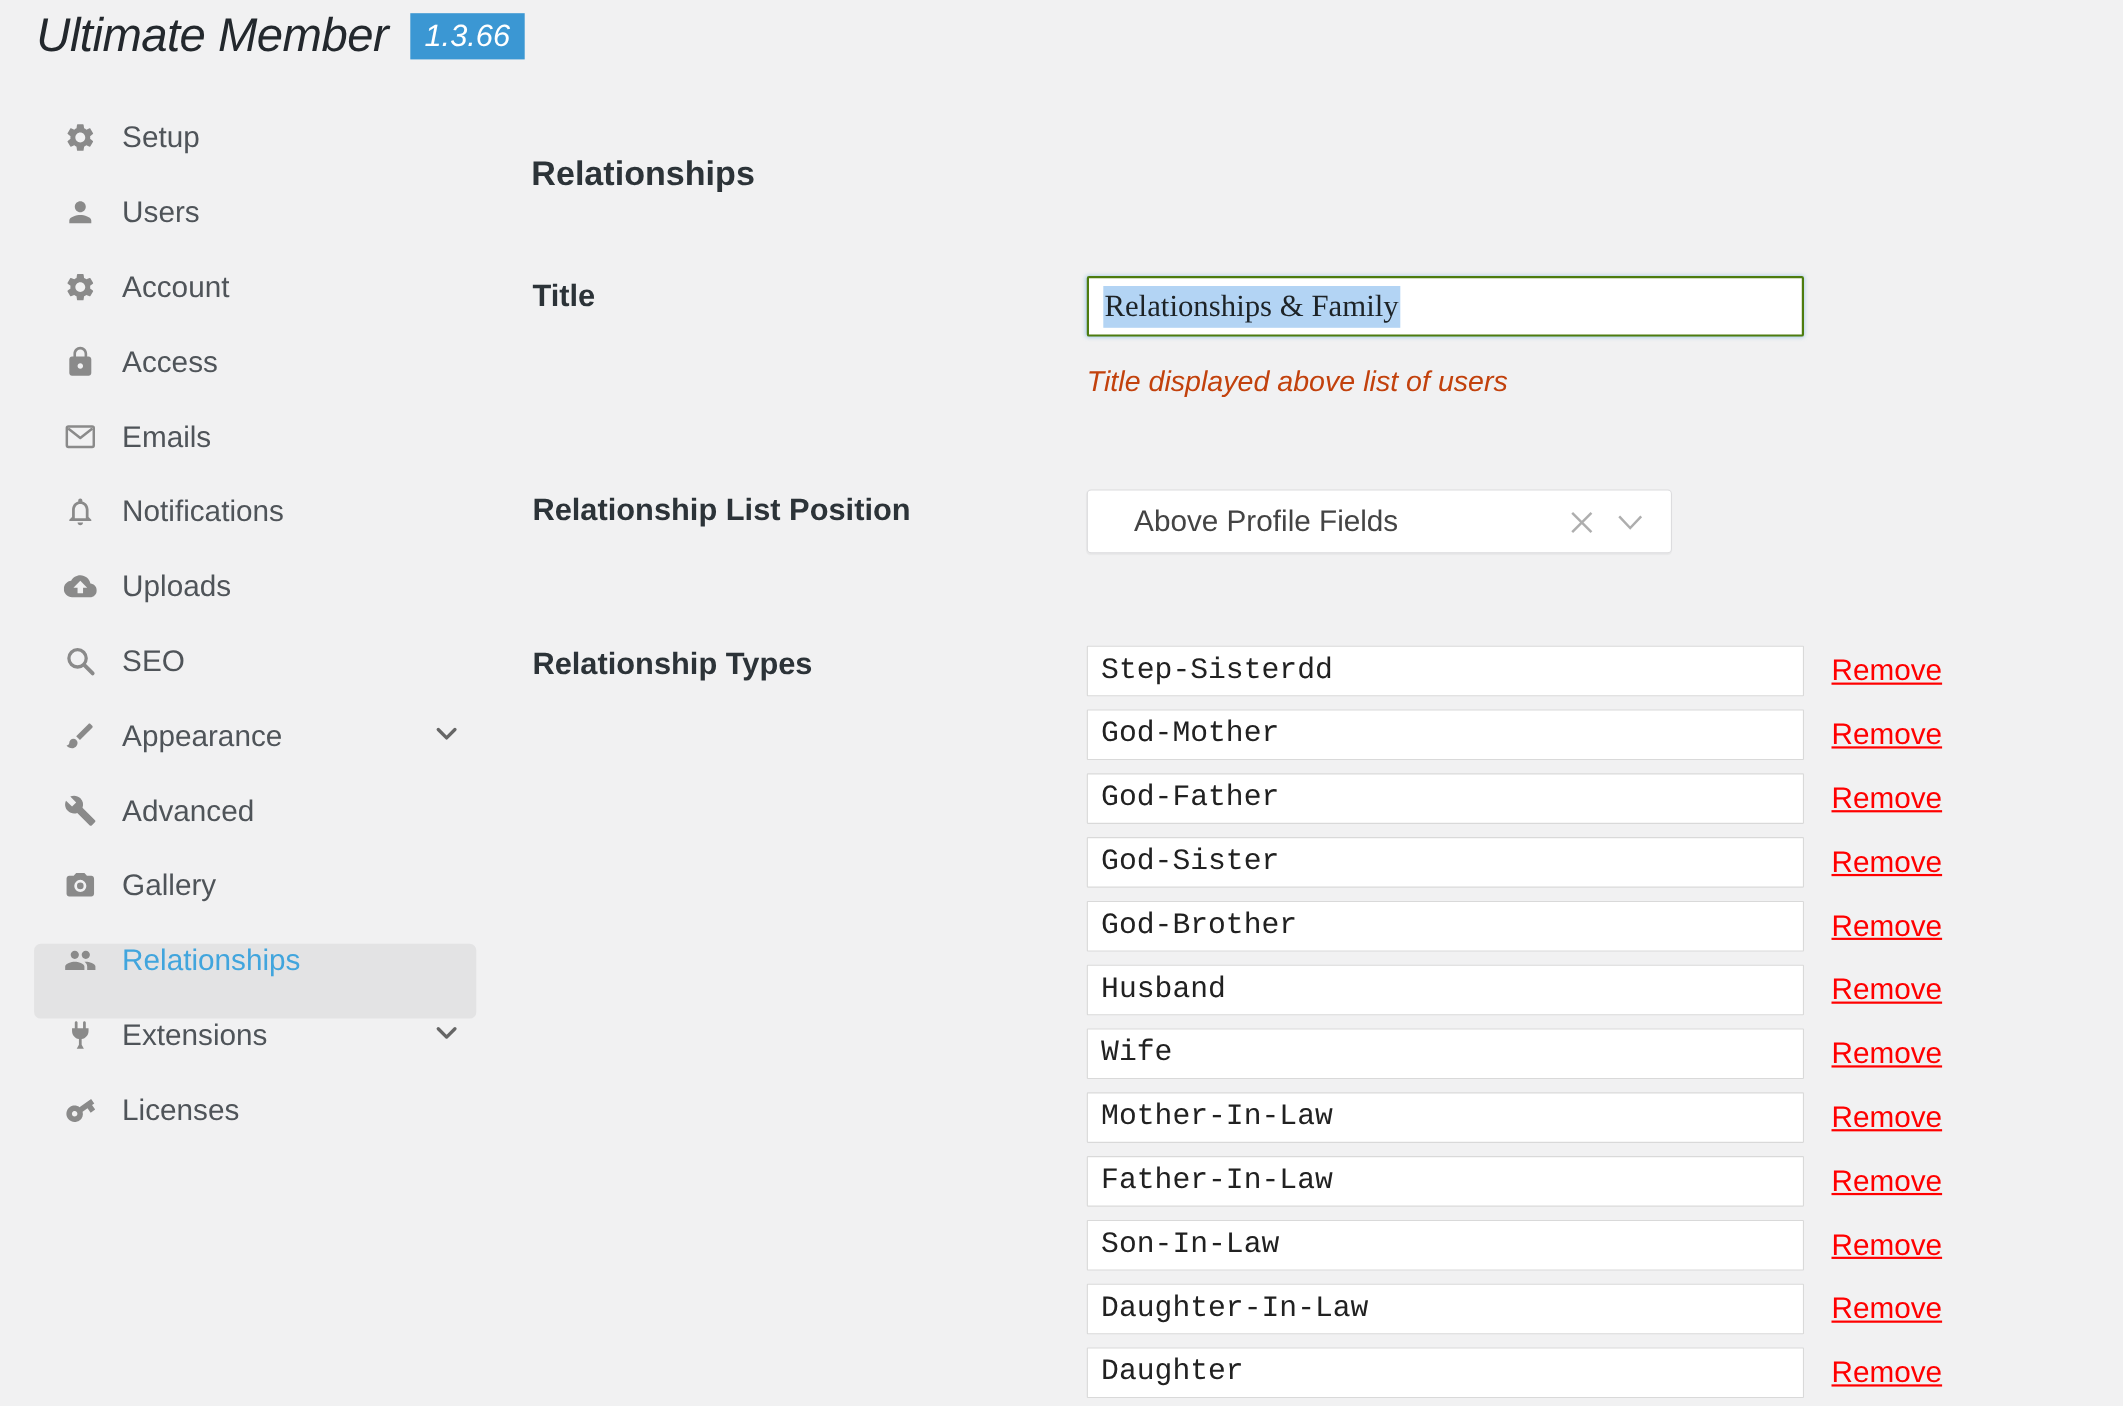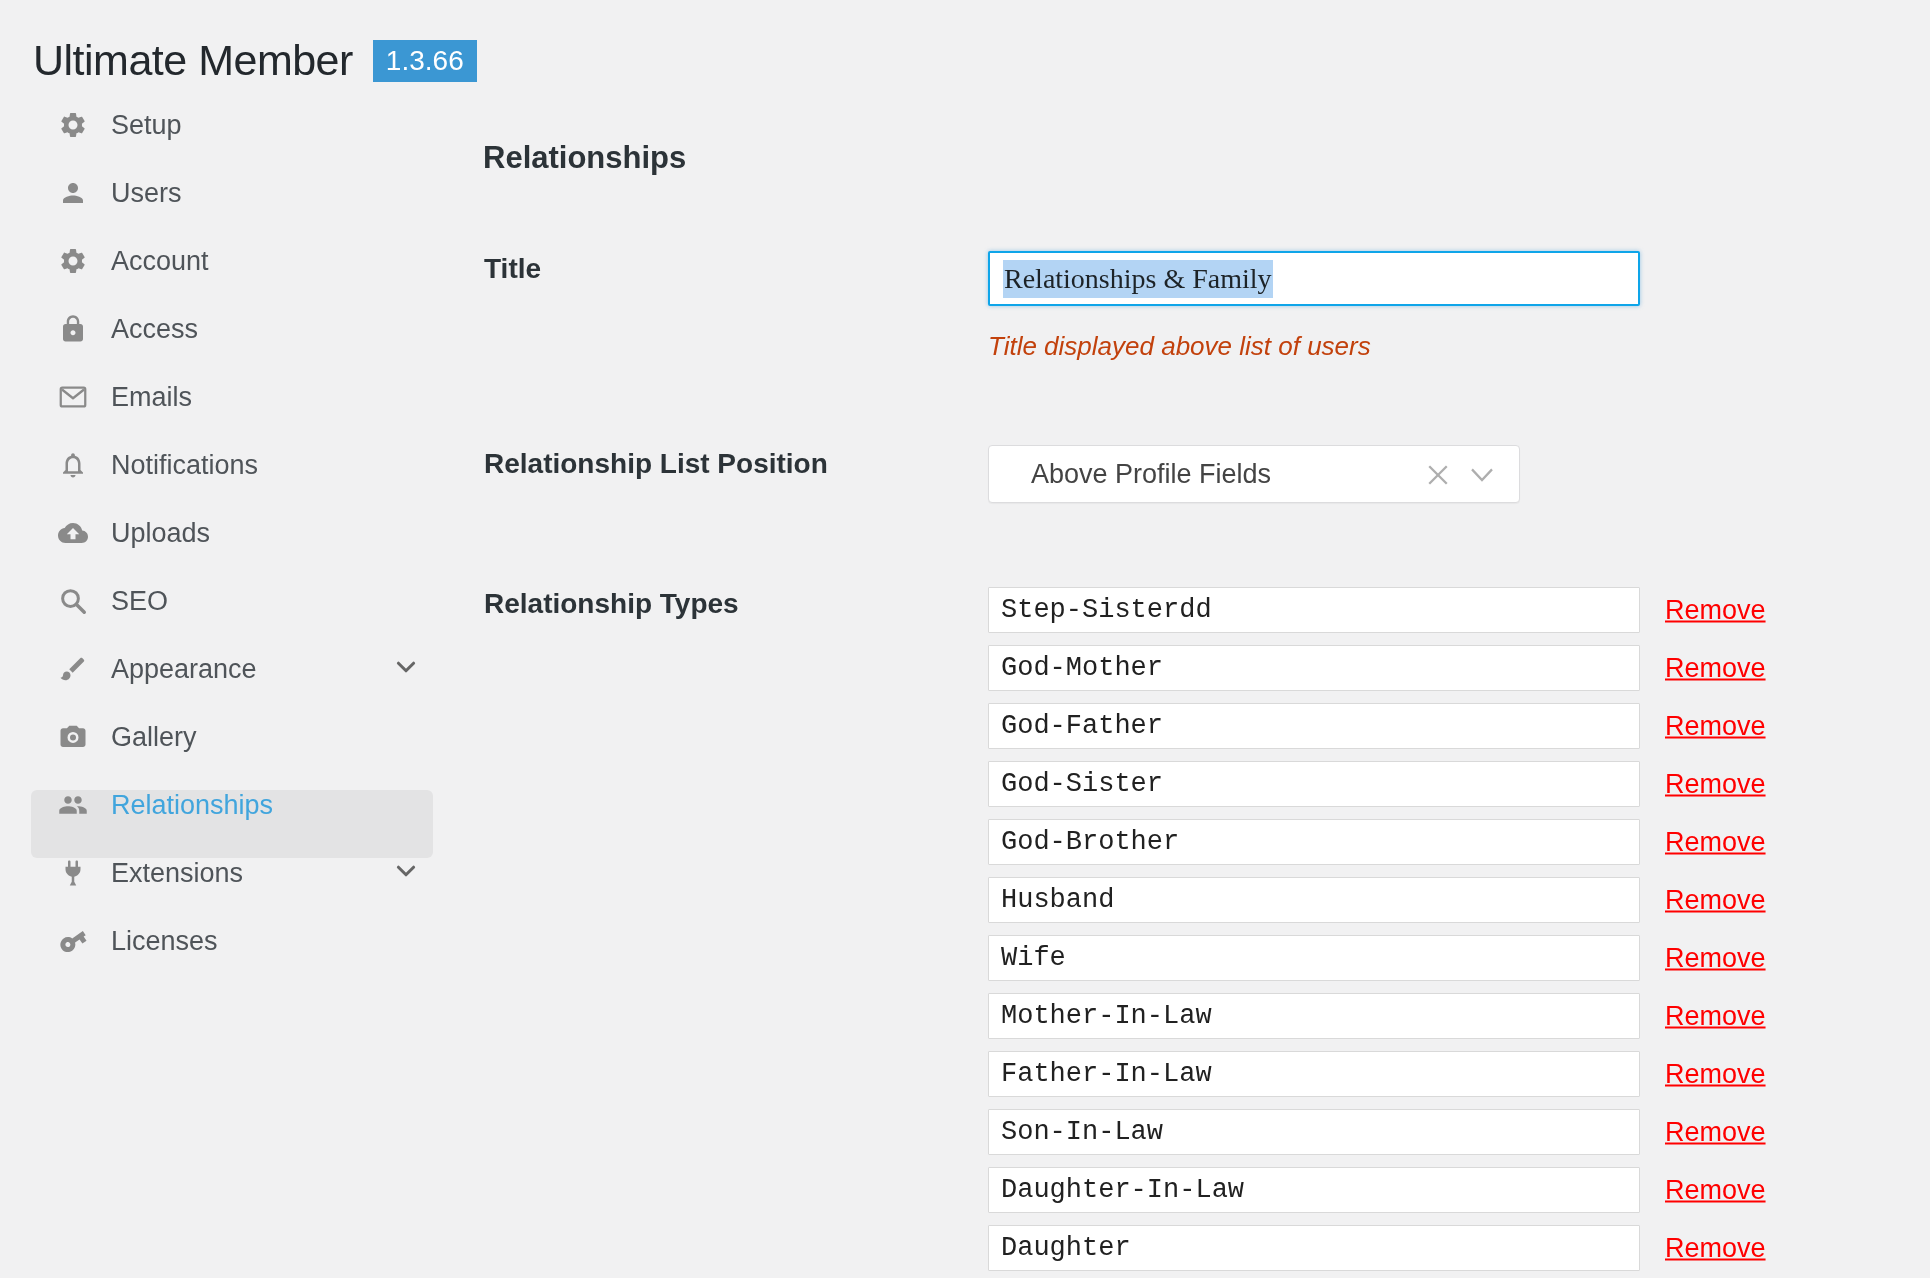--- a/index.html
+++ b/index.html
@@ -4,21 +4,21 @@
 <style>
   * { margin:0; padding:0; box-sizing:border-box; }
   html,body { width:1930px; height:1278px; }
   body {
     font-family:"Liberation Sans","DejaVu Sans",sans-serif;
     background:#f1f1f2; color:#2c3338; overflow:hidden;
   }
   #stage { position:relative; width:1930px; height:1278px; }
 
   
-  .app-header { position:absolute; left:33px; top:36px; display:flex; align-items:center; gap:20px; }
+  .app-header { position:absolute; left:33px; top:8px; display:flex; align-items:center; gap:20px;font-style:italic; }
   .app-title { font-size:43px; font-weight:400; color:#23282d; letter-spacing:-.5px; }
   .version-badge {
     background:#3b97d3; color:#fff; font-size:28px; font-weight:400;
     padding:7px 13px; border-radius:0; line-height:1;
   }
 
   
   .sidebar { position:absolute; left:31px; top:110px; width:402px; }
   .nav-item {
     height:68px; display:flex; align-items:flex-start; gap:23px;
@@ -34,21 +34,21 @@
 
   
   .page-heading { position:absolute; left:483px; top:140px; font-size:31px; font-weight:600; color:#2c3338; }
   .field-label { position:absolute; left:484px; font-size:28px; font-weight:600; color:#2c3338; }
   .lbl-title { top:253px; }
   .lbl-position { top:448px; }
   .lbl-types { top:588px; }
 
   .title-input {
     position:absolute; left:988px; top:251px; width:652px; height:55px;
-    background:#fff; border:2px solid #0ea5e9; border-radius:2px;
+    background:#fff; border:2px solid #4d7c0f; border-radius:2px;
     box-shadow:0 0 4px rgba(77,159,216,.55);
     display:flex; align-items:center; padding-left:13px;
     font-family:"Liberation Serif","DejaVu Serif",serif; font-size:28px; color:#1d2327;
     cursor:text;
   }
   .title-input .selected-text { background:#b3d4f4; padding:3px 1px; }
 
   .field-help {
     position:absolute; left:988px; top:331px; font-style:italic;
     font-size:26px; color:#c2410c;
@@ -212,20 +212,28 @@
     <div class="nav-item">
       <span class="nav-icon">
           <svg viewBox="0 0 24 24">
             <use href="#i-brush"></use>
           </svg>
         </span>
       <span class="nav-label">Appearance</span>
       <span class="nav-chevron"><svg viewBox="0 0 24 24">
             <use href="#i-chevron-down"></use>
           </svg></span>
+    </div>
+    <div class="nav-item">
+      <span class="nav-icon">
+          <svg viewBox="0 0 24 24">
+            <use href="#i-wrench"></use>
+          </svg>
+        </span>
+      <span class="nav-label">Advanced</span>
     </div>
     <div class="nav-item">
       <span class="nav-icon">
           <svg viewBox="0 0 24 24">
             <use href="#i-camera"></use>
           </svg>
         </span>
       <span class="nav-label">Gallery</span>
     </div>
     <div class="nav-item active">

